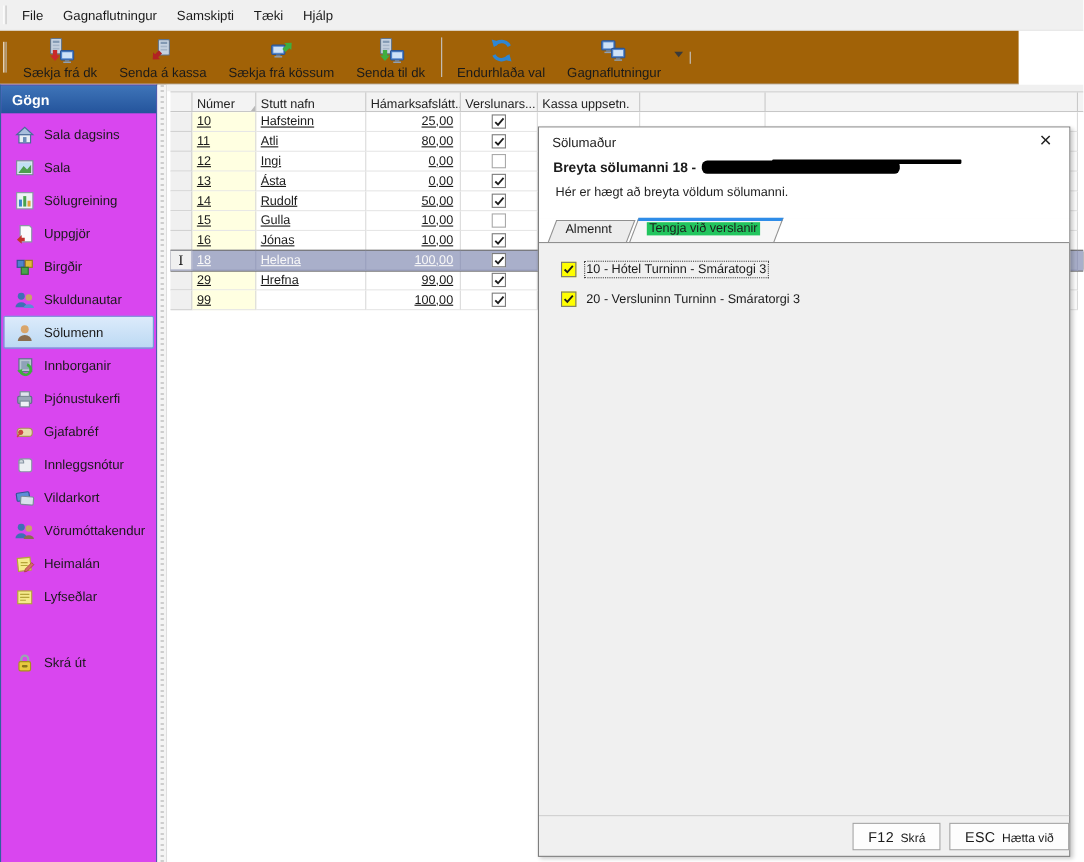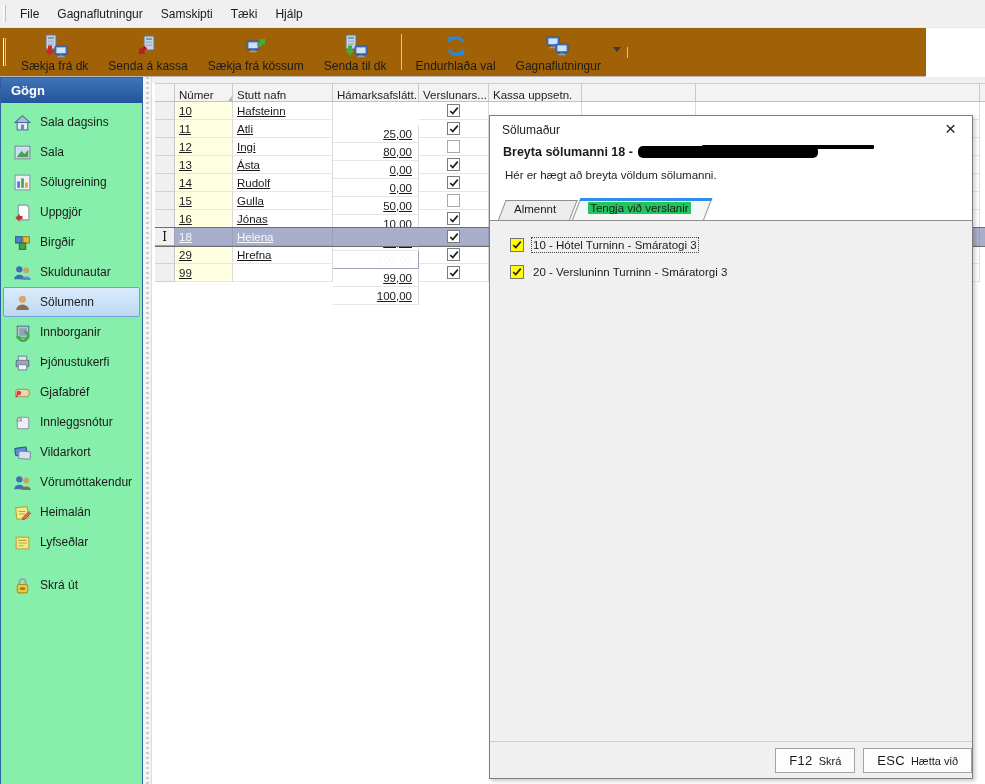--- a/index.html
+++ b/index.html
@@ -22,31 +22,31 @@
     padding:2px 10px 0 10px; cursor:default; }
   .tb-icon { width:26px; height:26px; }
   .tb-icon svg { width:26px; height:26px; }
   .tb-label { font-size:12px; white-space:nowrap; margin-top:0px; }
   .tb-sep { width:1px; background:#c6c6c6; margin:3px 4px; }
   .tb-end { display:flex; align-items:flex-end; padding:0 6px 6px 2px; border-right:1px solid #c6c6c6; }
   .caret { width:0; height:0; border-left:4px solid transparent; border-right:4px solid transparent;
     border-top:5px solid #3a3a3a; }
   
   .sidebar { position:absolute; left:0; top:77px; width:143px; height:707px;
-    background:#86efac; border:1px solid #30619f; border-bottom:none; display:flex; flex-direction:column; }
+    background:#d946ef; border:1px solid #30619f; border-bottom:none; display:flex; flex-direction:column; }
   .sidebar-header { height:25px; flex:0 0 25px; display:flex; align-items:center; padding-left:10px;
     background:linear-gradient(#3e74b8,#24549c); color:#fff; font-weight:bold; font-size:13px; }
   .side-items { padding-top:4px; display:flex; flex-direction:column; }
   .side-item { height:30px; display:flex; align-items:center; gap:8px; padding-left:9px;
     margin:0 2px; border:1px solid transparent; border-radius:2px; cursor:default; }
   .side-item.selected { background:linear-gradient(#dcebfb,#bcd9f3); border-color:#6da2d8; }
   .side-icon { width:19px; height:19px; flex:0 0 19px; }
   .side-icon svg { width:19px; height:19px; }
   .side-label { font-size:12px; white-space:nowrap; }
-  .side-item.logout { margin-top:13px; }
+  .side-item.logout { margin-top:30px; }
   
   .splitter { position:absolute; left:143px; top:77px; width:9px; height:707px; background:#f4f4f4;
     background-image:repeating-linear-gradient(#cdcdcd 0 2px, transparent 2px 5px);
     background-size:3px 100%; background-position:3px 0; background-repeat:no-repeat;
     border-right:1px solid #dcdcdc; }
   
   .main { position:absolute; left:152px; top:77px; width:833px; height:707px; background:#fff; font-size:11.5px; }
   .main-strip { height:6px; background:#f0f0f0; }
   .hrow { display:flex; height:19px; background:#f3f3f3; border-top:1px solid #cfcfcf;
     border-bottom:1px solid #c2c2c2; margin-left:3px; }
@@ -54,21 +54,21 @@
     color:#222; white-space:nowrap; overflow:hidden; }
   .sortmark { margin-left:14px; width:0; height:0; border-left:4px solid transparent;
     border-right:4px solid transparent; border-bottom:5px solid #b8b8b8; }
   .gridrows { margin-left:3px; }
   .row { display:flex; height:18px; background:#fff;text-decoration:underline; }
   .cell { display:flex; align-items:center; padding:0 4px; border-right:1px solid #dadada;
     border-bottom:1px solid #e6e6e6; white-space:nowrap; overflow:hidden; height:100%; }
   .cell.selcol { background:#f0f0f0; border-right:1px solid #c6c6c6; border-bottom:1px solid #d2d2d2;
     justify-content:center; padding:0; font-family:"DejaVu Serif", serif; font-size:12px; color:#111; }
   .cell.numer { background:#ffffe1; }
-  .cell.right { justify-content:flex-end; padding-right:6px;margin-top:23px; }
+  .cell.right { justify-content:flex-end; padding-right:6px; }
   .cell.center { justify-content:center; }
   .row.sel { background:#a9afca; color:#f8f8f8; position:relative; box-shadow:0 -1px 0 #6e6e6e, 0 1px 0 #6e6e6e; }
   .row.sel .cell { border-bottom-color:#9aa0bd; border-right-color:#9aa0bd; }
   .row.sel .cell.numer { background:transparent; }
   .row.sel .cell.selcol { background:#f0f0f0; color:#111; }
   .cb { width:13px; height:13px; background:#fff; border:1px solid #7c7c7c;
     display:inline-flex; align-items:center; justify-content:center; }
   .cb.empty { border-color:#a9a9a9; }
   .cb svg { width:10px; height:10px; }
   

